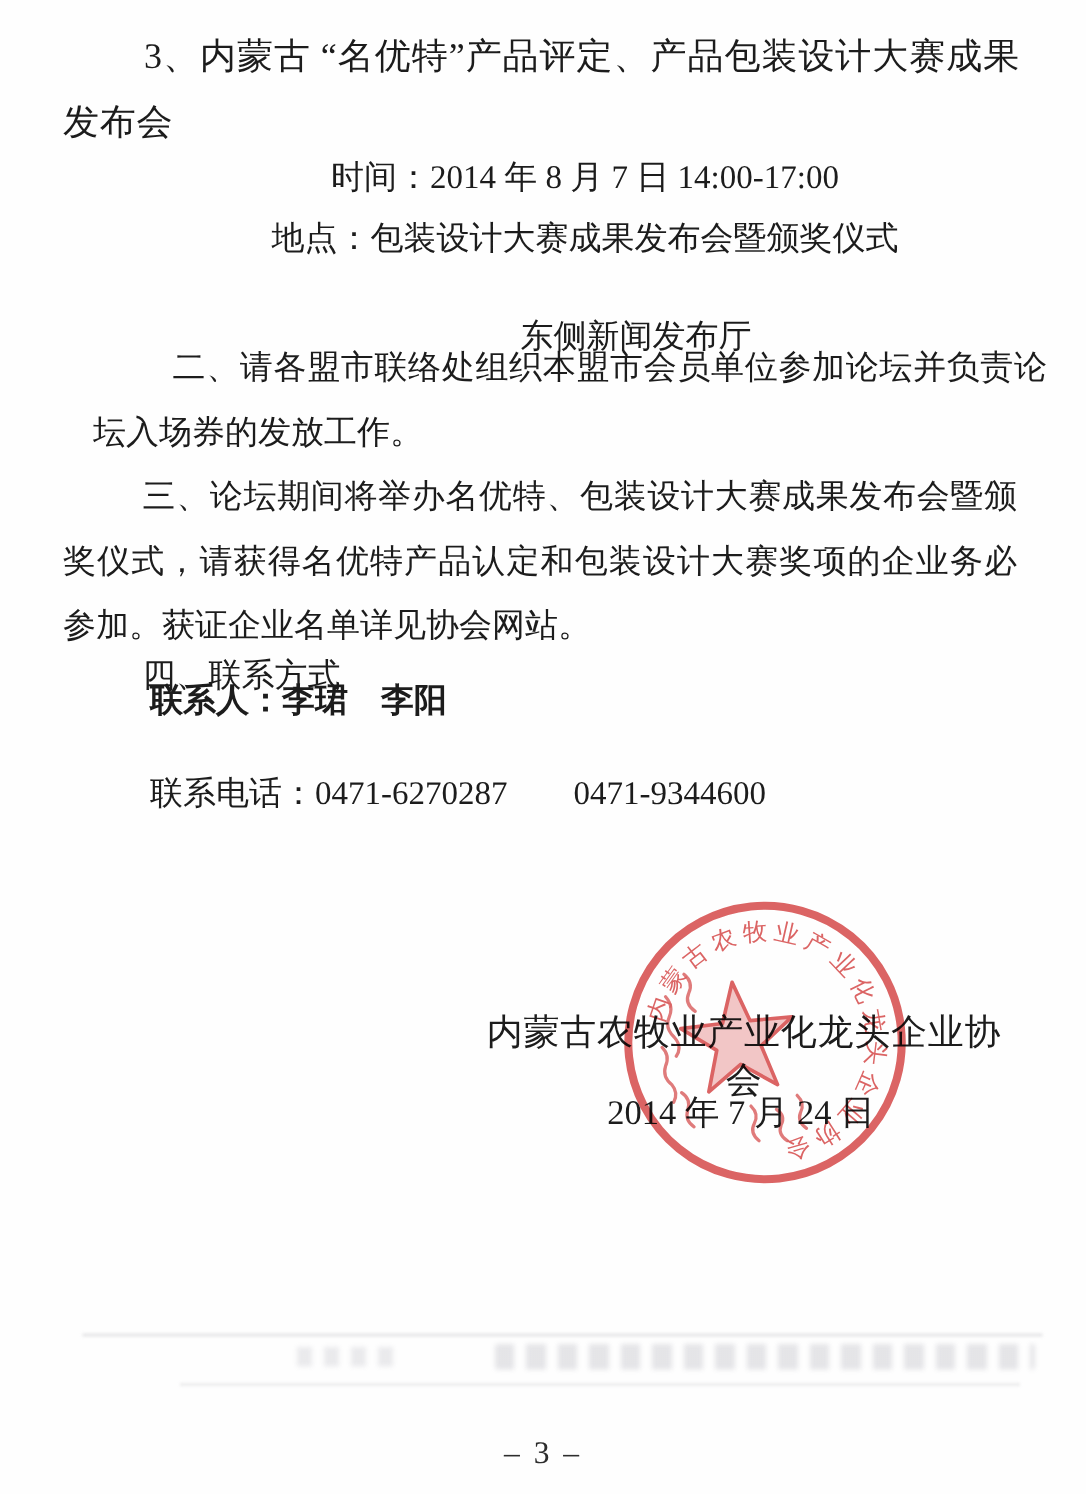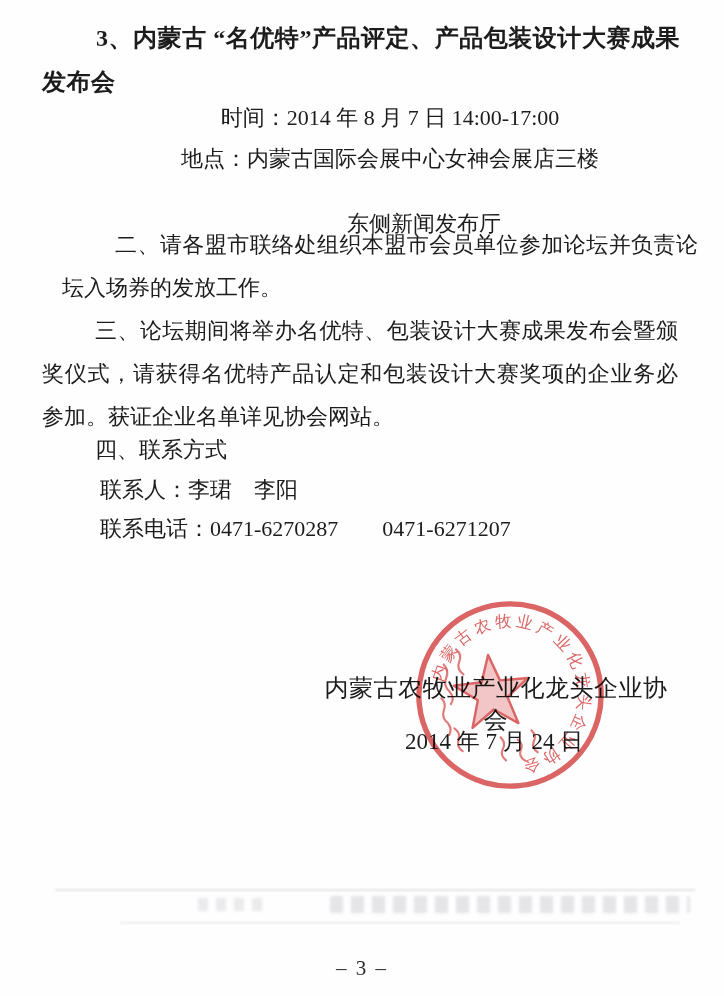--- a/index.html
+++ b/index.html
@@ -10,40 +10,40 @@
     margin: 0 auto;
     background: #fefefe;
     overflow: hidden;
     font-family: "Liberation Serif", "DejaVu Serif", serif;
     color: #1c1c1c;
   }
   .abs { position: absolute; }
 
   .heading {
     left: 42px; top: 16px; width: 638px;
-    font-size: 24px; font-weight: bold;
+    font-size: 24px; font-weight: normal;
     line-height: 44px; text-indent: 54px;
     text-align: justify; letter-spacing: 0.5px;
   }
   .info-block {
     left: 110px; top: 97px; width: 560px;
     font-size: 22px; line-height: 41px; text-align: center;
   }
   .info-line2 { margin-left: 68px; margin-top: 24px; }
 
   .para {
     left: 42px; width: 636px;
     font-size: 22px; line-height: 43px;
     text-indent: 53px; text-align: justify;
   }
   .para2 { top: 223px; margin-left: 20px; }
   .para3 { top: 309px; }
 
   .sec4   { left: 95px;  top: 435px; font-size: 22px; }
-  .person { left: 100px; top: 475px; font-size: 22px; }
+  .person { left: 100px; top: 452px; font-size: 22px; font-weight: bold; }
   .phone  { left: 100px; top: 514px; font-size: 22px; }
 
   .sig-org  { left: 313px; top: 672px; width: 366px; text-align: center; font-size: 24px; letter-spacing: 0.5px; }
   .sig-date { left: 313px; top: 726px; width: 362px; text-align: center; font-size: 23px; }
 
   .stamp {
     left: 412px; top: 597px; width: 196px; height: 196px;
     mix-blend-mode: multiply; opacity: 0.92;
     transform: rotate(-6deg);
   }
@@ -80,33 +80,33 @@
 </style>
 </head>
 <body>
 
 <div class="page">
 
   <div class="abs heading">3、内蒙古 “名优特”产品评定、产品包装设计大赛成果发布会</div>
 
   <div class="abs info-block">
     <div>时间：2014 年 8 月 7 日 14:00-17:00</div>
-    <div>地点：内蒙古国际会展中心女神会展店三楼</div>
+    <div>地点：包装设计大赛成果发布会暨颁奖仪式</div>
     <div class="info-line2">东侧新闻发布厅</div>
   </div>
 
   <div class="abs para para2">二、请各盟市联络处组织本盟市会员单位参加论坛并负责论坛入场券的发放工作。</div>
 
   <div class="abs sec4">四、联系方式</div>
 
   <div class="abs para para3">三、论坛期间将举办名优特、包装设计大赛成果发布会暨颁奖仪式，请获得名优特产品认定和包装设计大赛奖项的企业务必参加。获证企业名单详见协会网站。</div>
 
   <div class="abs person">联系人：李珺　李阳</div>
 
-  <div class="abs phone">联系电话：0471-6270287　　0471-6271207</div>
+  <div class="abs phone">联系电话：0471-6270287　　0471-9344600</div>
 
   <div class="abs sig-org">内蒙古农牧业产业化龙头企业协会</div>
 
   <div class="abs sig-date">2014 年 7 月 24 日</div>
 
   <div class="abs stamp">
     <svg width="196" height="196" viewBox="0 0 200 200">
 
       <circle cx="100" cy="100" r="93" fill="none" stroke-width="5.5" stroke="#d95757"></circle>
 

